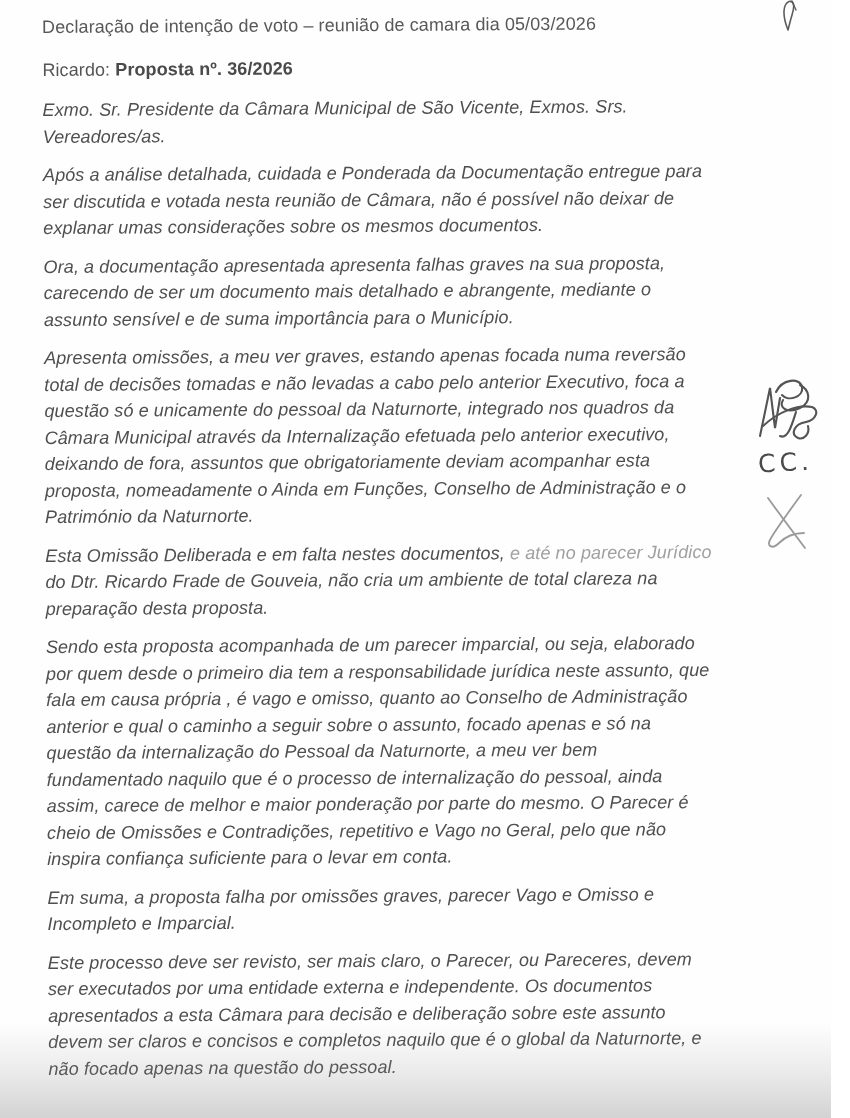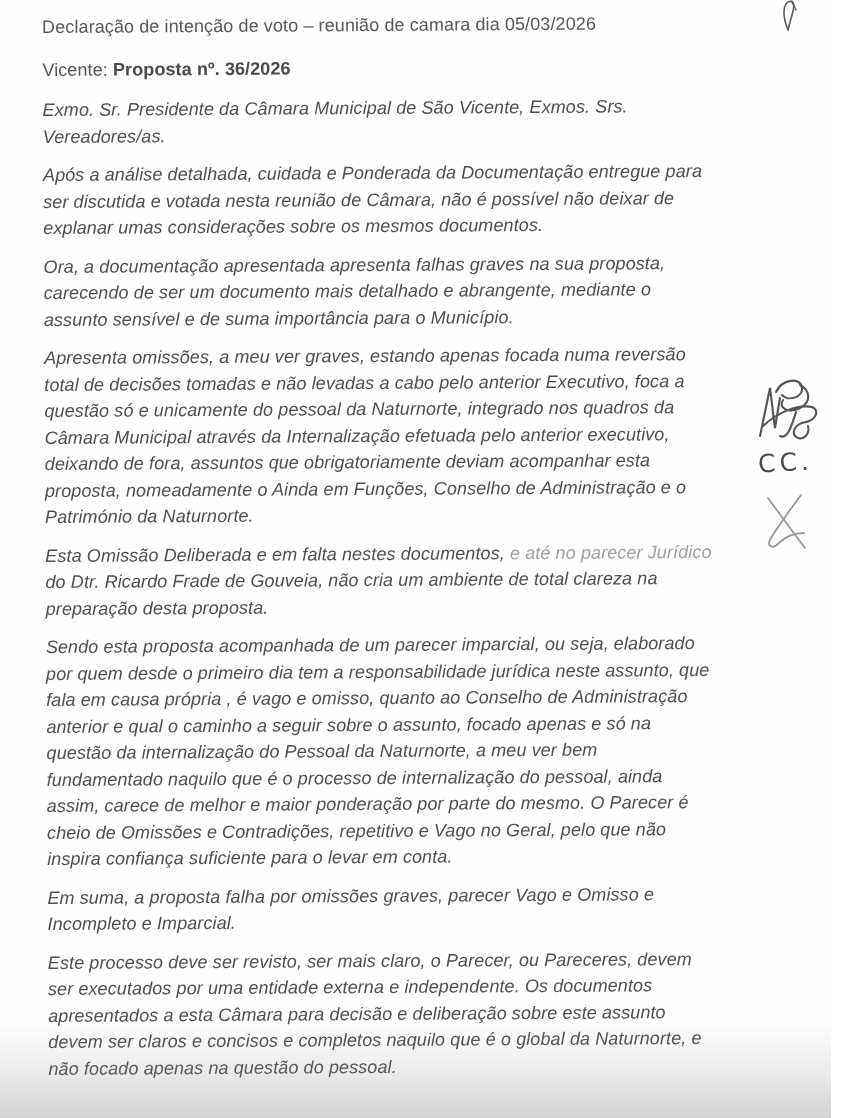--- a/index.html
+++ b/index.html
@@ -56,21 +56,21 @@
   }
 </style>
 </head>
 <body>
 
 <div class="page">
 
   <div class="doc">
     <p class="title-line">Declaração de intenção de voto – reunião de camara dia 05/03/2026</p>
 
-    <p class="subject-line"><span>Vicente: </span><strong>Proposta nº. 36/2026</strong></p>
+    <p class="subject-line"><span>Ricardo: </span><strong>Proposta nº. 36/2026</strong></p>
 
     <p class="body-para">Exmo. Sr. Presidente da Câmara Municipal de São Vicente, Exmos. Srs. Vereadores/as.</p>
 
     <p class="body-para">Após a análise detalhada, cuidada e Ponderada da Documentação entregue para ser discutida e votada nesta reunião de Câmara, não é possível não deixar de explanar umas considerações sobre os mesmos documentos.</p>
 
     <p class="body-para">Ora, a documentação apresentada apresenta falhas graves na sua proposta, carecendo de ser um documento mais detalhado e abrangente, mediante o assunto sensível e de suma importância para o Município.</p>
 
     <p class="body-para">Apresenta omissões, a meu ver graves, estando apenas focada numa reversão total de decisões tomadas e não levadas a cabo pelo anterior Executivo, foca a questão só e unicamente do pessoal da Naturnorte, integrado nos quadros da Câmara Municipal através da Internalização efetuada pelo anterior executivo, deixando de fora, assuntos que obrigatoriamente deviam acompanhar esta proposta, nomeadamente o Ainda em Funções, Conselho de Administração e o Património da Naturnorte.</p>
 
     <p class="body-para"><span>Esta Omissão Deliberada e em falta nestes documentos, </span><span class="faded">e até no parecer Jurídico</span><span> do Dtr. Ricardo Frade de Gouveia, não cria um ambiente de total clareza na preparação desta proposta.</span></p>

